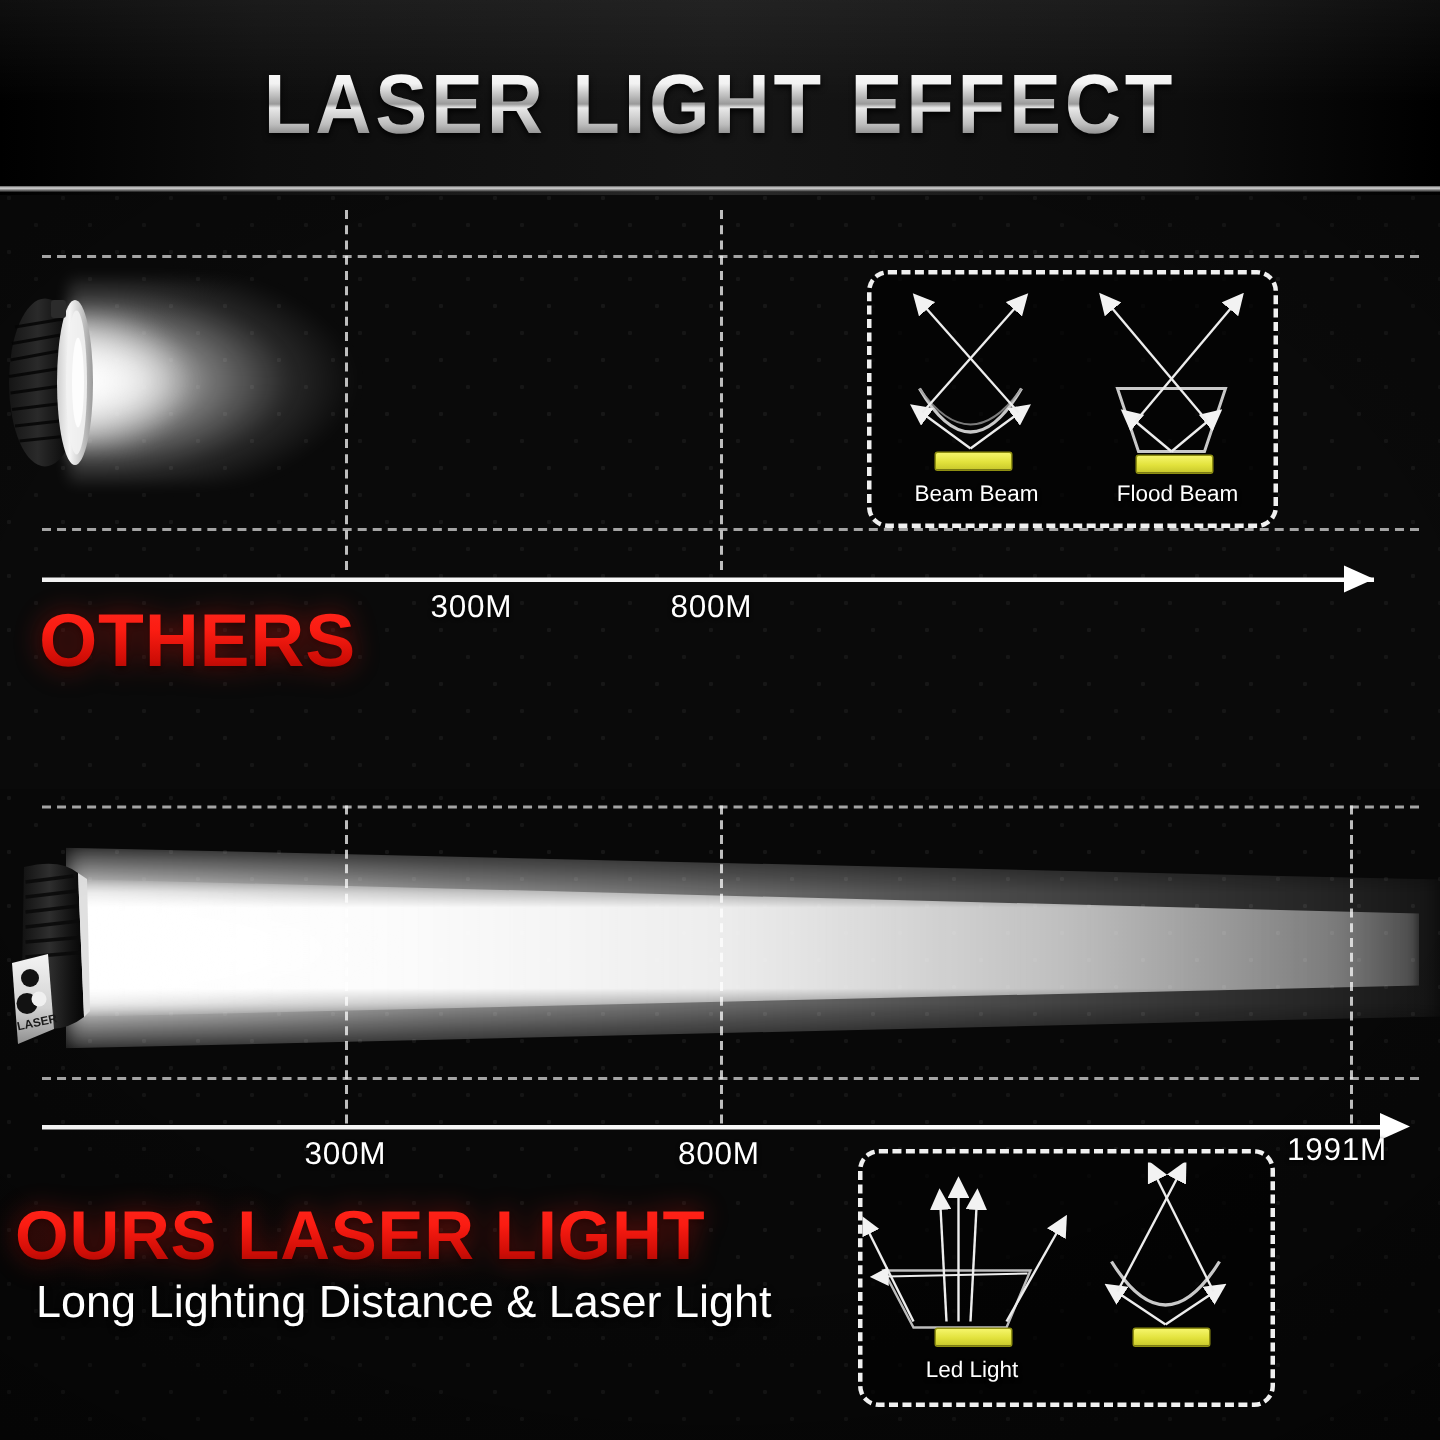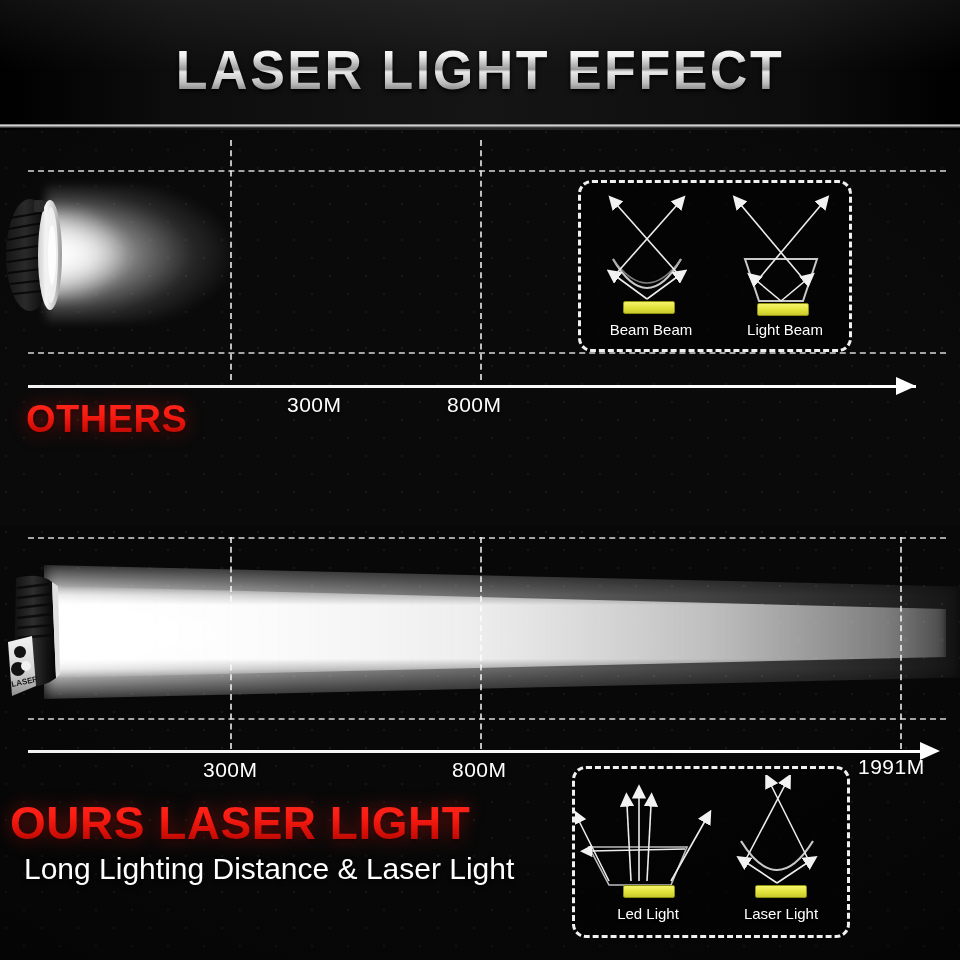--- a/index.html
+++ b/index.html
@@ -171,30 +171,30 @@
 
       <path d="M164 70 L236 70 L222 112 L178 112 Z" fill="none" stroke="#c9c9c9" stroke-width="2"></path>
       <line x1="200" y1="112" x2="176" y2="92" stroke="#ededed" stroke-width="1.6" marker-end="url(#ah)"></line>
       <line x1="200" y1="112" x2="224" y2="92" stroke="#ededed" stroke-width="1.6" marker-end="url(#ah)"></line>
       <line x1="176" y1="92" x2="240" y2="16" stroke="#ededed" stroke-width="1.6" marker-end="url(#ah)"></line>
       <line x1="224" y1="92" x2="160" y2="16" stroke="#ededed" stroke-width="1.6" marker-end="url(#ah)"></line>
     </svg>
     <div class="chip" style="left:42px;top:118px;width:50px;height:11px;"></div>
     <div class="chip" style="left:176px;top:120px;width:50px;height:11px;"></div>
     <div class="panel-cap" style="top:138px;left:-64px;">Beam Beam</div>
-    <div class="panel-cap" style="top:138px;left:70px;">Light Beam</div>
+    <div class="panel-cap" style="top:138px;left:70px;">Flood Beam</div>
   </div>
 
   <div class="axis" style="left:28px;top:385px;width:888px;"></div>
   <div class="axis-head" style="left:896px;top:377px;"></div>
 
   <div class="dist" style="left:287px;top:393px;">300M</div>
   <div class="dist" style="left:447px;top:393px;">800M</div>
 
-  <div class="redhead" style="left:26px;top:398px;font-size:38px;text-align:right;">OTHERS</div>
+  <div class="redhead" style="left:26px;top:398px;font-size:50px;text-align:right;">OTHERS</div>
 
   <div class="hline" style="left:28px;top:537px;width:918px;"></div>
   <div class="hline" style="left:28px;top:718px;width:918px;"></div>
   <div class="vline" style="left:230px;top:537px;height:212px;"></div>
   <div class="vline" style="left:480px;top:537px;height:212px;"></div>
   <div class="vline" style="left:900px;top:537px;height:212px;"></div>
 
   <div class="beam" style="left:44px;top:556px;width:916px;height:152px;
               background:linear-gradient(90deg, rgba(255,255,255,.85) 0%, rgba(255,255,255,.55) 28%, rgba(255,255,255,.30) 62%, rgba(255,255,255,.14) 88%, rgba(255,255,255,.05) 100%);
               -webkit-mask-image:linear-gradient(180deg, rgba(0,0,0,0) 0%, #000 26%, #000 74%, rgba(0,0,0,0) 100%);
@@ -278,16 +278,15 @@
 
       <path d="M166 66 Q202 124 238 66" fill="none" stroke="#c9c9c9" stroke-width="2.2"></path>
       <line x1="202" y1="108" x2="172" y2="88" stroke="#ededed" stroke-width="1.6" marker-end="url(#ah2)"></line>
       <line x1="202" y1="108" x2="232" y2="88" stroke="#ededed" stroke-width="1.6" marker-end="url(#ah2)"></line>
       <line x1="170" y1="86" x2="210" y2="10" stroke="#ededed" stroke-width="1.6" marker-end="url(#ah2)"></line>
       <line x1="234" y1="86" x2="196" y2="10" stroke="#ededed" stroke-width="1.6" marker-end="url(#ah2)"></line>
     </svg>
     <div class="chip" style="left:48px;top:116px;width:50px;height:11px;"></div>
     <div class="chip" style="left:180px;top:116px;width:50px;height:11px;"></div>
     <div class="panel-cap" style="top:136px;left:-63px;">Led Light</div>
-    <div class="panel-cap" style="top:136px;left:70px;">Laser Light</div>
   </div>
 
 </div>
 
 </body></html>

